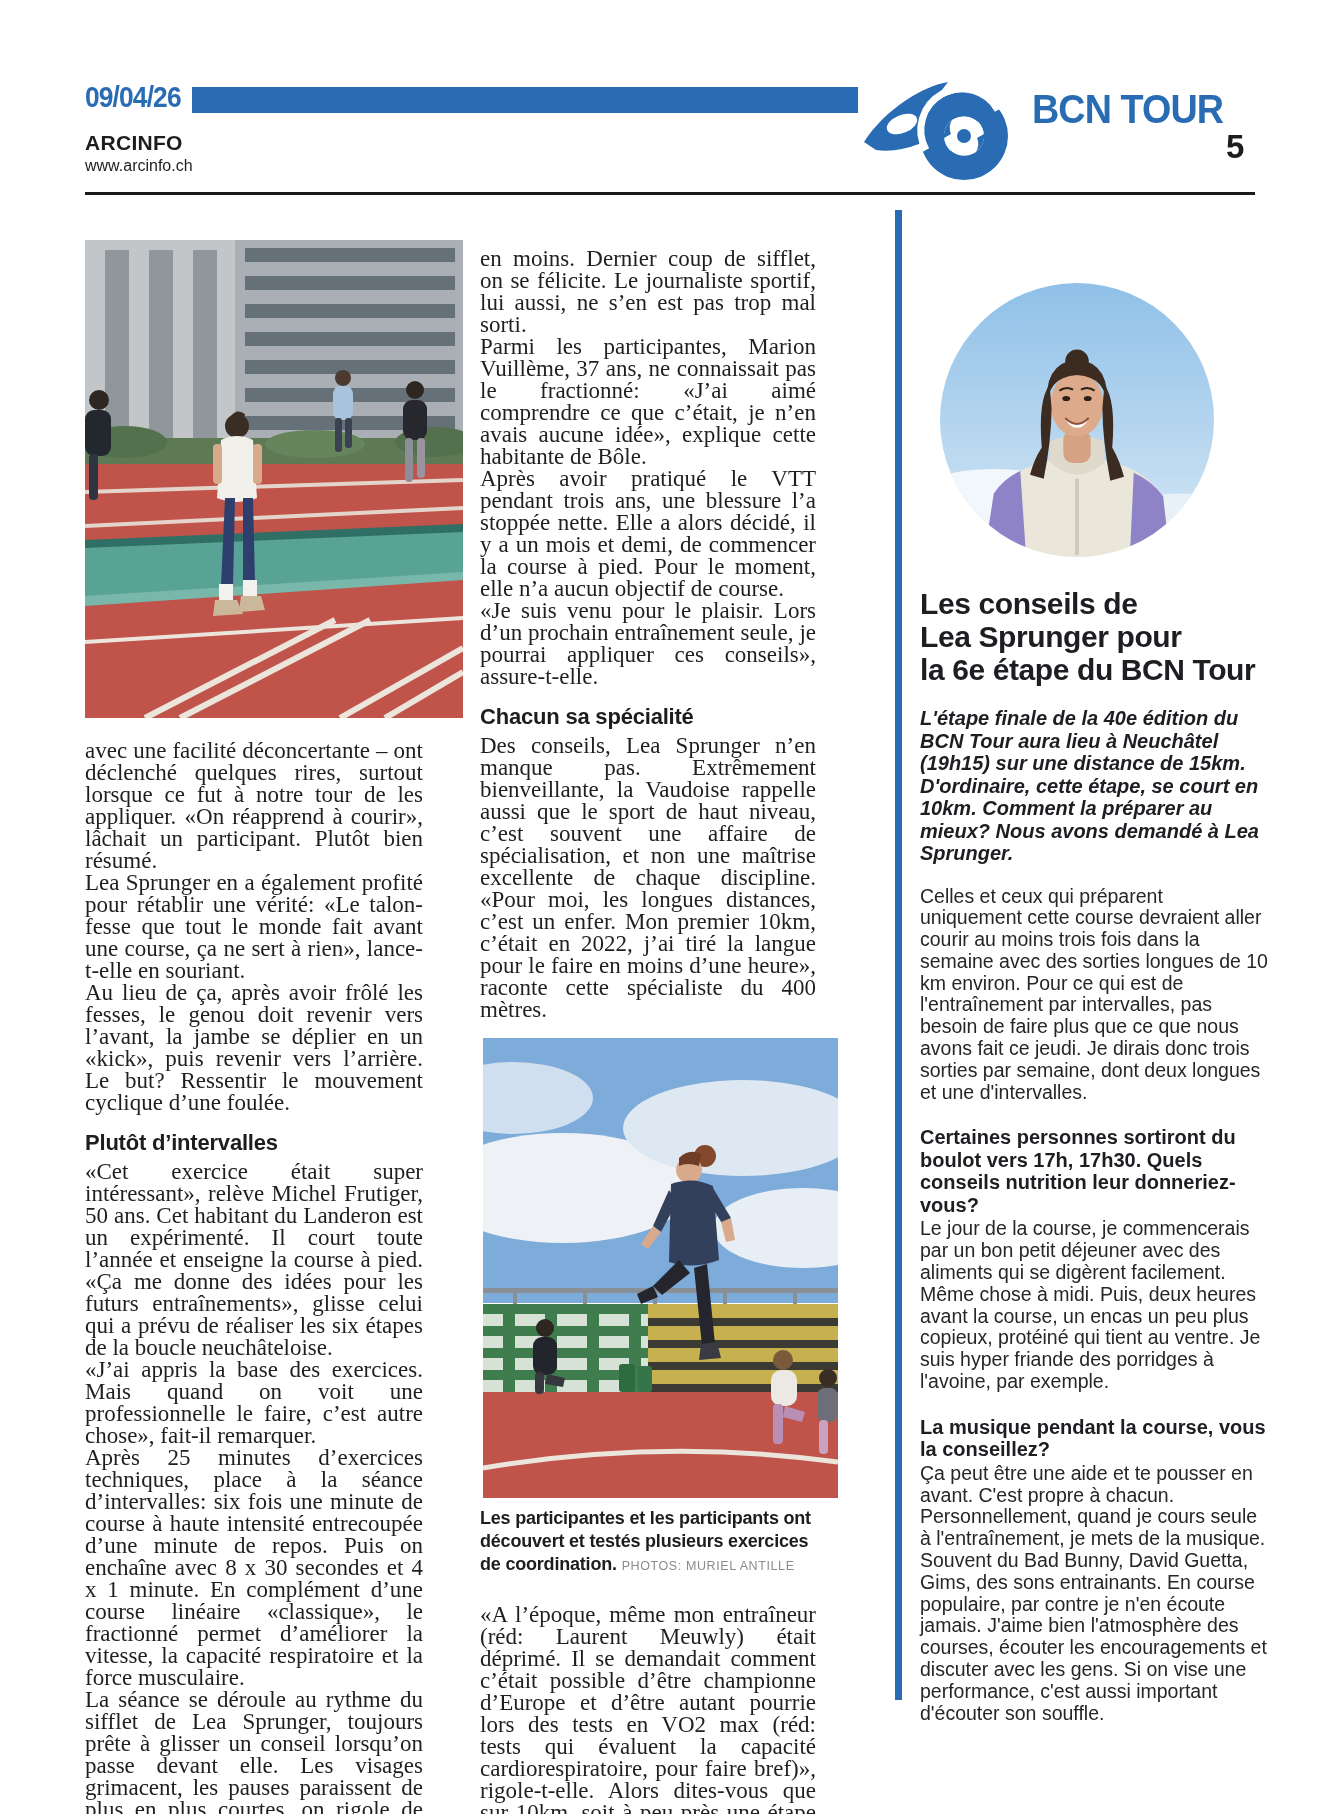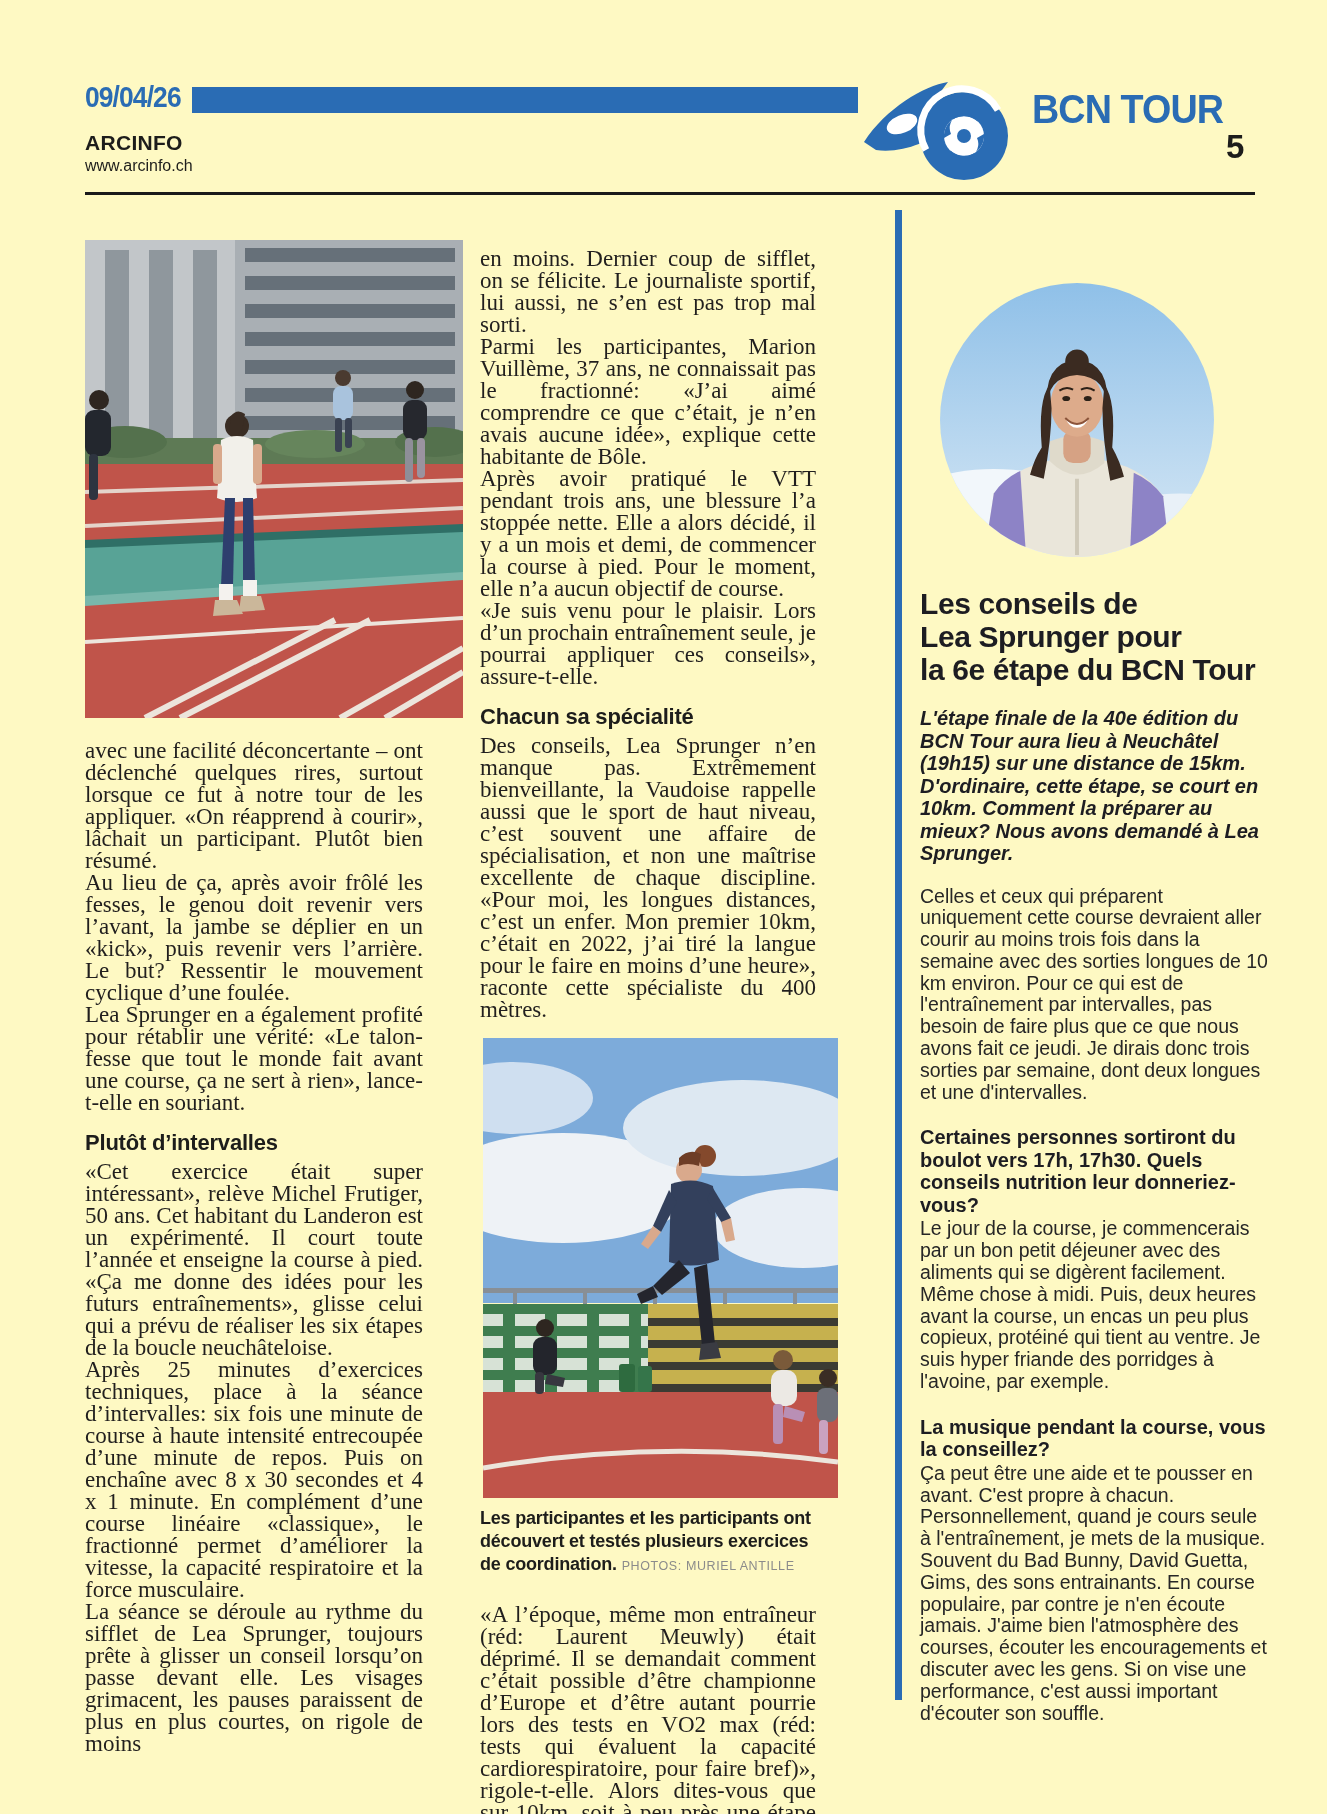--- a/index.html
+++ b/index.html
@@ -1,18 +1,18 @@
 <!DOCTYPE html>
 <html lang="fr"><head>
 <meta charset="utf-8">
 <style>
   html,body{margin:0;padding:0;background:#e9e9e9;}
   .page{
     position:relative;width:1327px;height:1814px;margin:0 auto;
-    background:#fef9c3;overflow:hidden;
+    background:#ffffff;overflow:hidden;
     font-family:"Liberation Sans",sans-serif;color:#211f1e;
   }
   
   .date{position:absolute;left:85px;top:80px;font-size:30px;font-weight:700;
         color:#2a6cb4;letter-spacing:-1px;transform:scaleX(.88);transform-origin:left;}
   .header-bar{position:absolute;left:192px;top:87px;width:666px;height:26px;background:#2a6cb4;}
   .brand{position:absolute;left:85px;top:131px;}
   .brand .name{font-size:21px;font-weight:700;letter-spacing:.3px;color:#1d1d1b;}
   .brand .site{font-size:16px;color:#1d1d1b;margin-top:2px;}
   .logo40{position:absolute;left:862px;top:78px;}
@@ -153,24 +153,25 @@
           <rect x="134" y="344" width="14" height="16" fill="#f4f2ee"></rect>
           <rect x="158" y="340" width="14" height="16" fill="#f4f2ee"></rect>
           <path d="M130,360 l22,0 l6,14 l-30,2 Z" fill="#cbb79a"></path>
           <path d="M156,356 l20,0 l4,14 l-26,2 Z" fill="#cbb79a"></path>
         </g>
       </svg>
     </figure>
 
     <div style="height:22px"></div>
     <p>avec une facilité déconcertante – ont déclenché quelques rires, surtout lorsque ce fut à notre tour de les appliquer. «On réapprend à courir», lâchait un participant. Plutôt bien résumé.</p>
+    <p>Lea Sprunger en a également profité pour rétablir une vérité: «Le talon-fesse que tout le monde fait avant une course, ça ne sert à rien», lance-t-elle en souriant.</p>
     <p>Au lieu de ça, après avoir frôlé les fesses, le genou doit revenir vers l’avant, la jambe se déplier en un «kick», puis revenir vers l’arrière. Le but? Ressentir le mouvement cyclique d’une foulée.</p>
-    <p>Lea Sprunger en a également profité pour rétablir une vérité: «Le talon-fesse que tout le monde fait avant une course, ça ne sert à rien», lance-t-elle en souriant.</p>
     <div class="subhead">Plutôt d’intervalles</div>
     <p>«Cet exercice était super intéressant», relève Michel Frutiger, 50 ans. Cet habitant du Landeron est un expérimenté. Il court toute l’année et enseigne la course à pied. «Ça me donne des idées pour les futurs entraînements», glisse celui qui a prévu de réaliser les six étapes de la boucle neuchâteloise.</p>
+    <p>«J’ai appris la base des exercices. Mais quand on voit une professionnelle le faire, c’est autre chose», fait-il remarquer.</p>
     <p>Après 25 minutes d’exercices techniques, place à la séance d’intervalles: six fois une minute de course à haute intensité entrecoupée d’une minute de repos. Puis on enchaîne avec 8 x 30 secondes et 4 x 1 minute. En complément d’une course linéaire «classique», le fractionné permet d’améliorer la vitesse, la capacité respiratoire et la force musculaire.</p>
     <p>La séance se déroule au rythme du sifflet de Lea Sprunger, toujours prête à glisser un conseil lorsqu’on passe devant elle. Les visages grimacent, les pauses paraissent de plus en plus courtes, on rigole de moins</p>
   </div>
 
   <div class="col col-mid serif">
     <p>en moins. Dernier coup de sifflet, on se félicite. Le journaliste sportif, lui aussi, ne s’en est pas trop mal sorti.</p>
     <p>Parmi les participantes, Marion Vuillème, 37 ans, ne connaissait pas le fractionné: «J’ai aimé comprendre ce que c’était, je n’en avais aucune idée», explique cette habitante de Bôle.</p>
     <p>Après avoir pratiqué le VTT pendant trois ans, une blessure l’a stoppée nette. Elle a alors décidé, il y a un mois et demi, de commencer la course à pied. Pour le moment, elle n’a aucun objectif de course.</p>
     <p>«Je suis venu pour le plaisir. Lors d’un prochain entraînement seule, je pourrai appliquer ces conseils», assure-t-elle.</p>
     <div class="subhead">Chacun sa spécialité</div>

